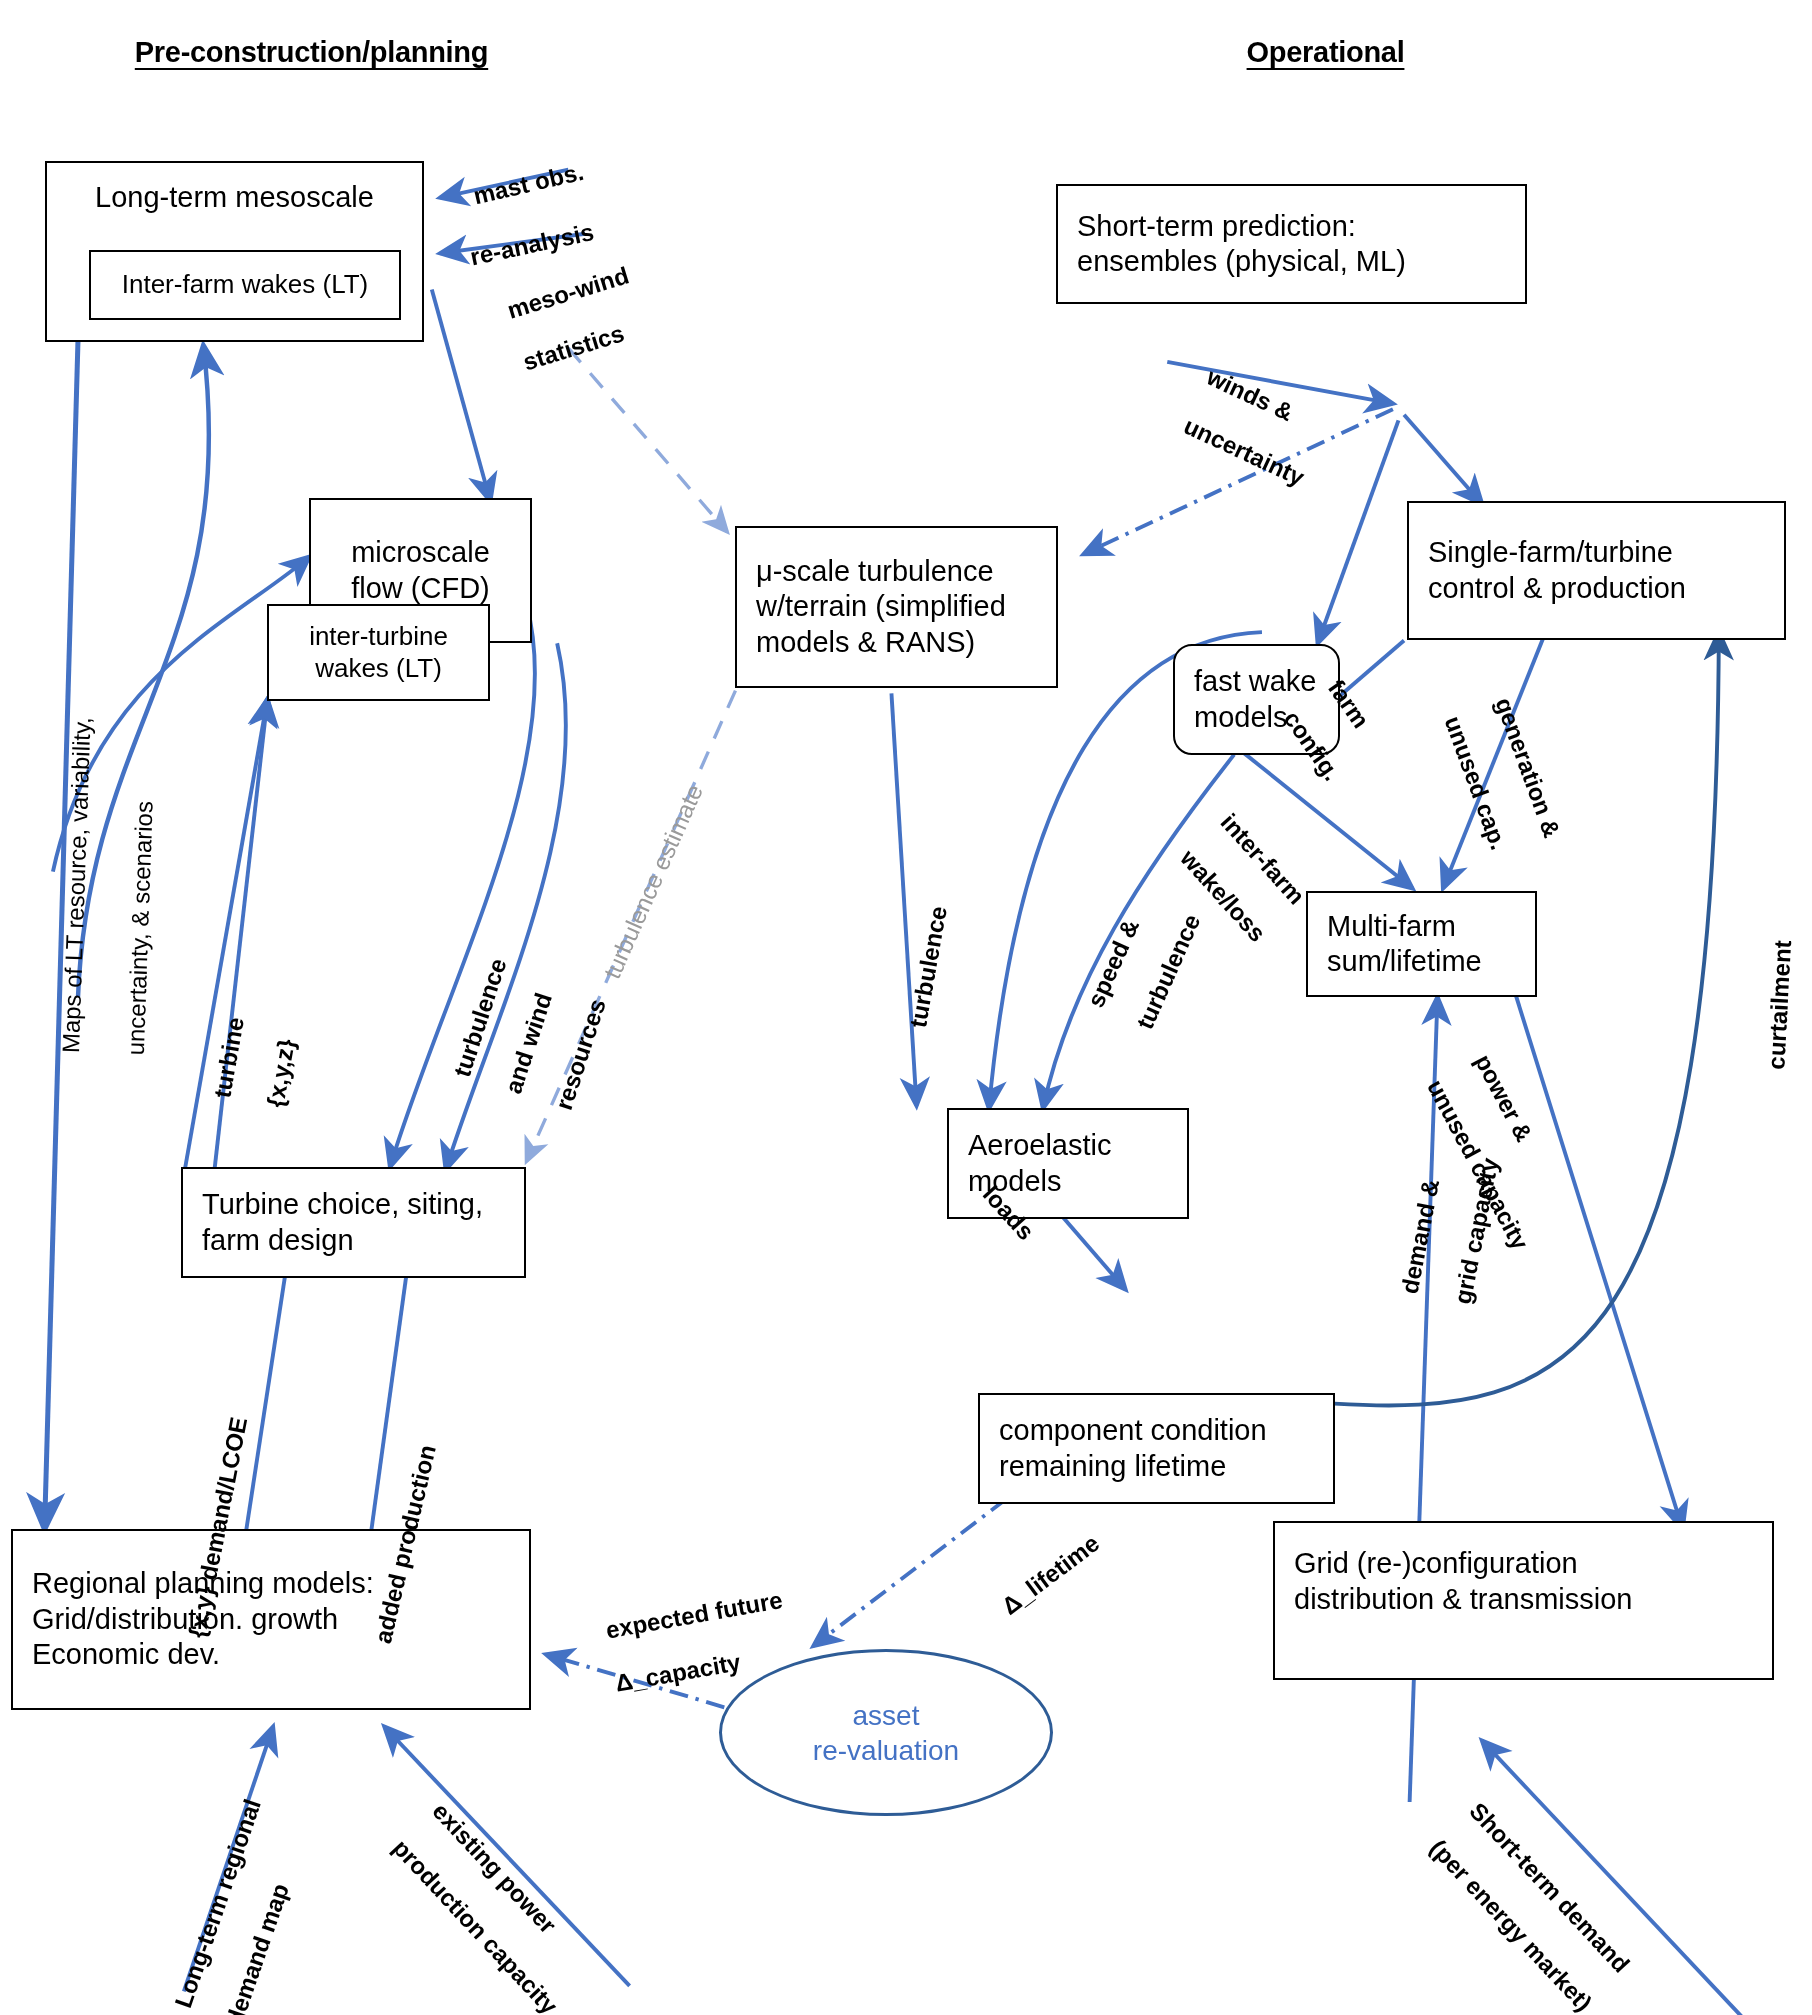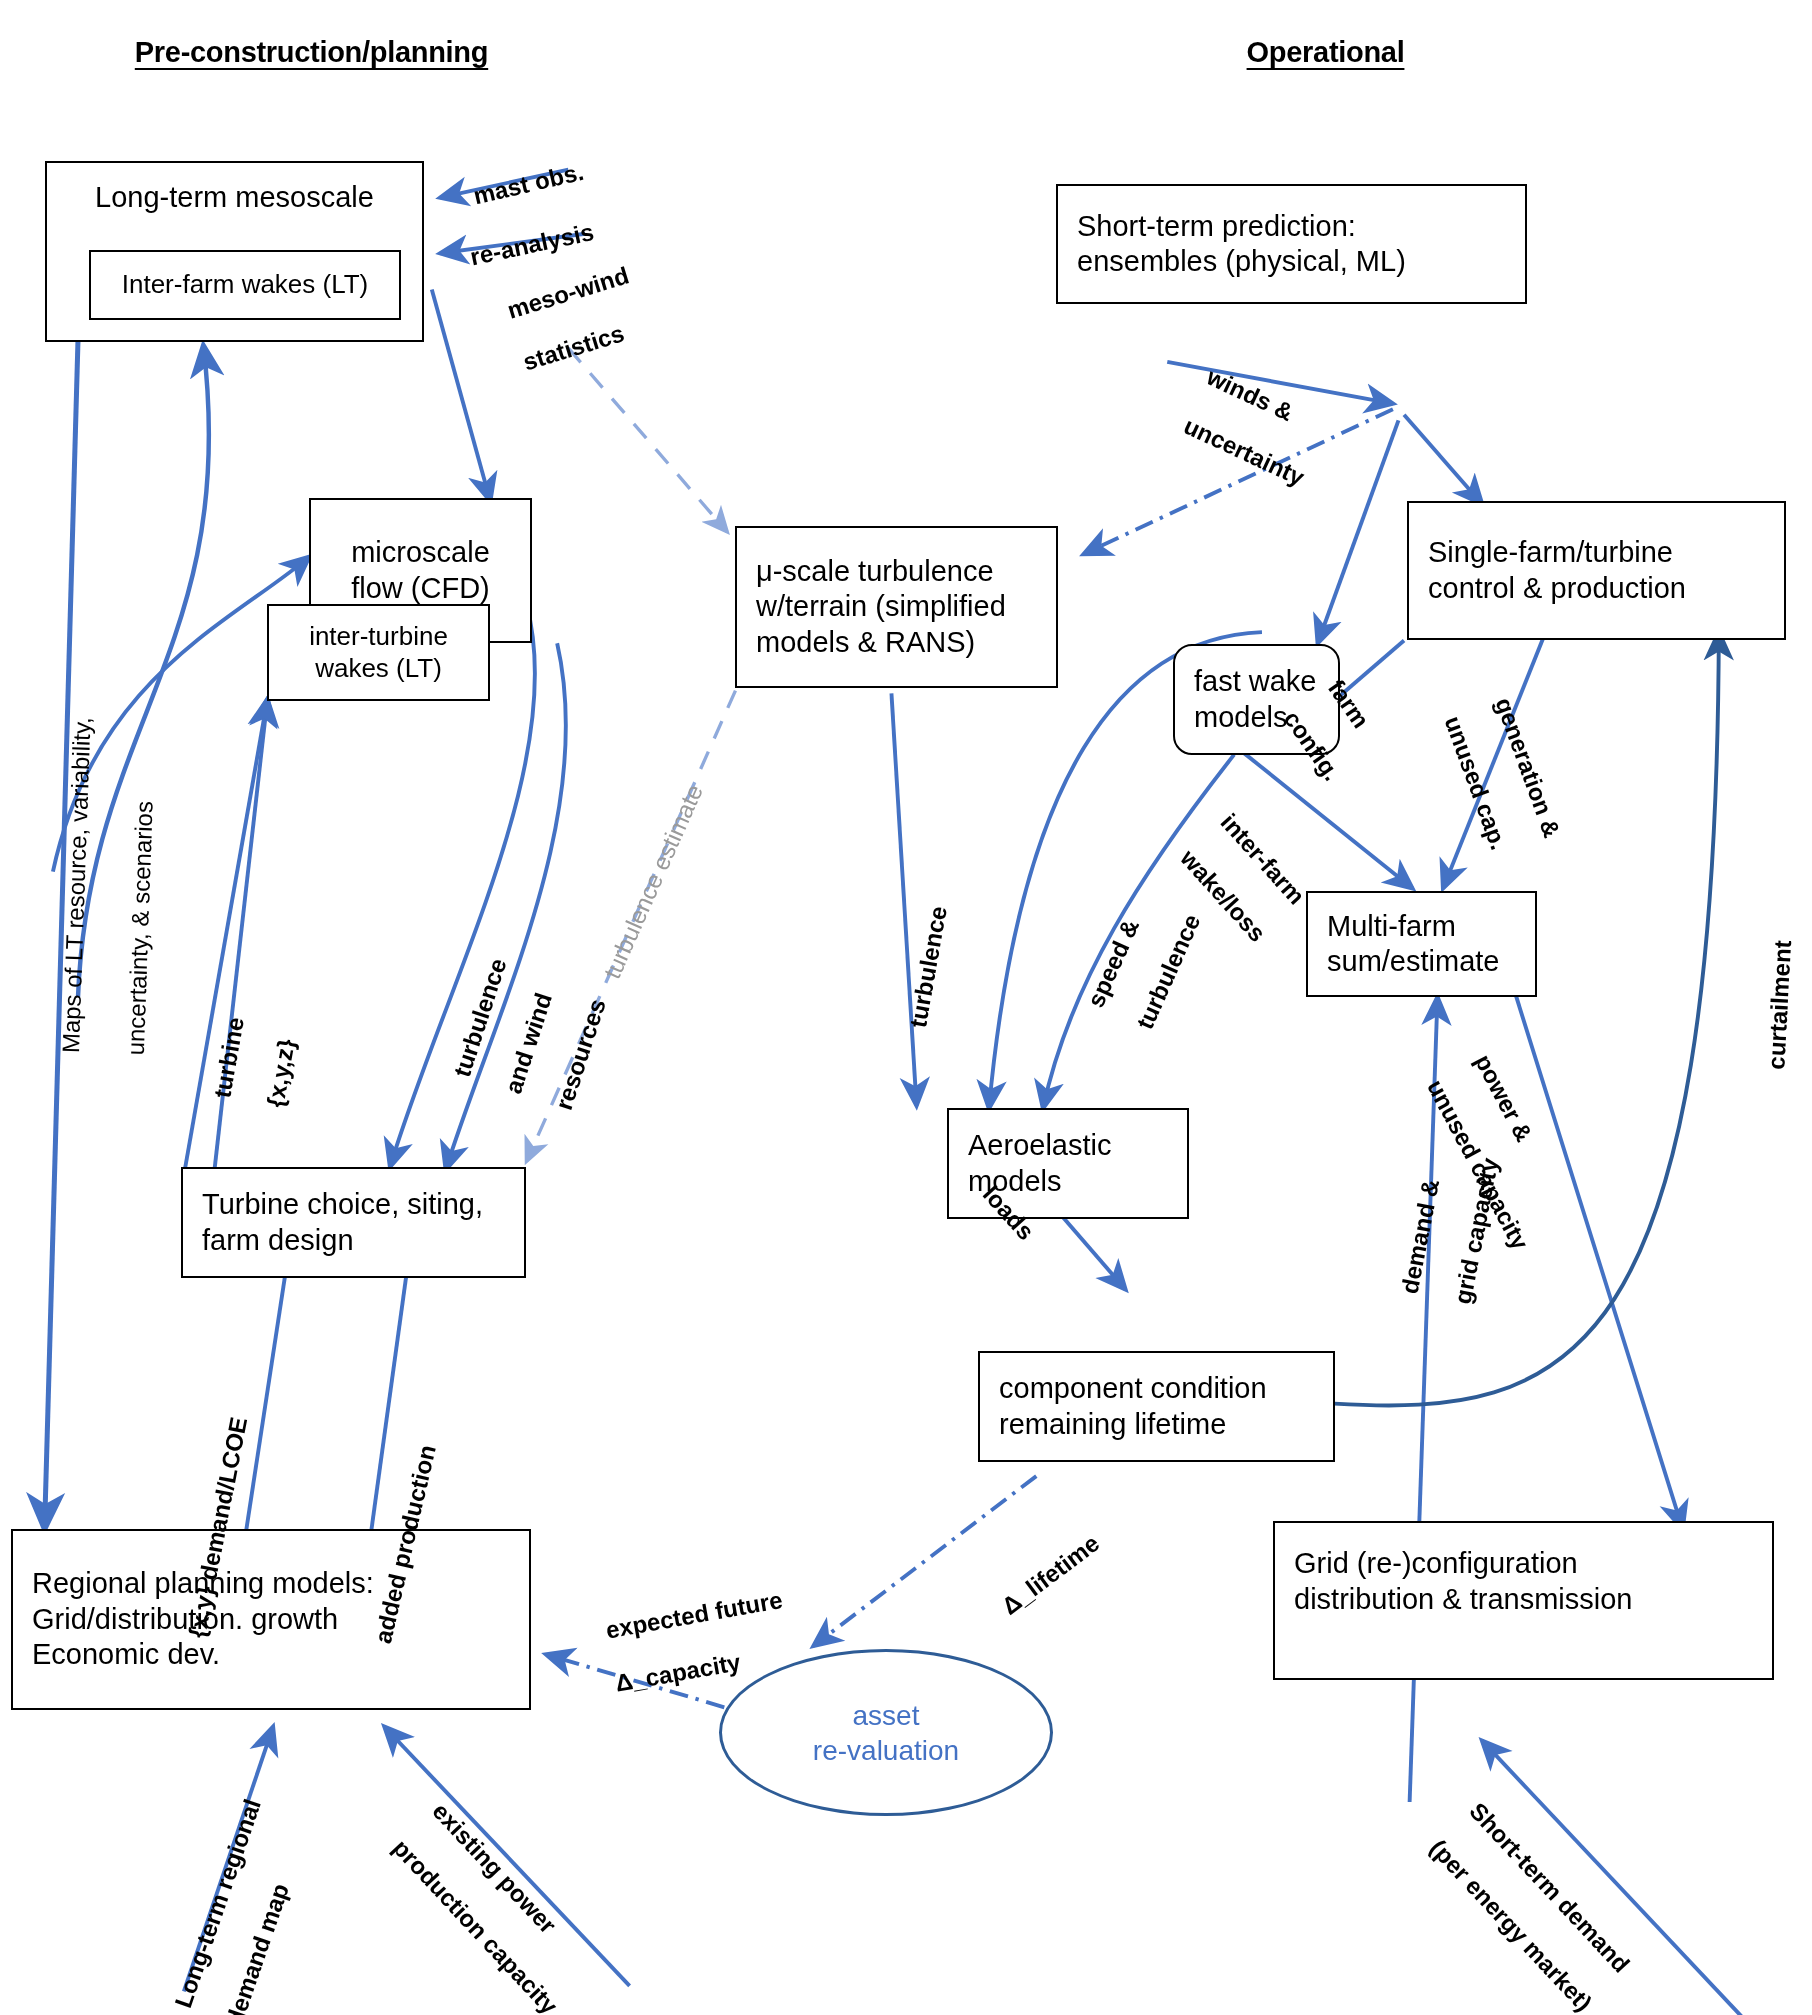--- a/index.html
+++ b/index.html
@@ -215,29 +215,29 @@
     <span class="ln">control &amp; production</span>
   </div>
 
   <div class="node left" style="left:1173px; top:608px; width:167px; height:111px;border-radius:19px;">
     <span class="ln">fast wake</span>
     <span class="ln">models</span>
   </div>
 
   <div class="node left" style="left:1306px; top:855px; width:231px; height:106px;">
     <span class="ln">Multi-farm</span>
-    <span class="ln">sum/estimate</span>
+    <span class="ln">sum/lifetime</span>
   </div>
 
   <div class="node left" style="left:947px; top:1072px; width:242px; height:111px;">
     <span class="ln">Aeroelastic</span>
     <span class="ln">models</span>
   </div>
 
-  <div class="node left" style="left:978px; top:1315px; width:357px; height:111px;">
+  <div class="node left" style="left:978px; top:1357px; width:357px; height:111px;">
     <span class="ln">component condition</span>
     <span class="ln">remaining lifetime</span>
   </div>
 
   <div class="node left" style="left:1273px; top:1485px; width:501px; height:159px;
               justify-content:flex-start; padding-top:23.4px;">
     <span class="ln">Grid (re-)configuration</span>
     <span class="ln">distribution &amp; transmission</span>
   </div>
 

